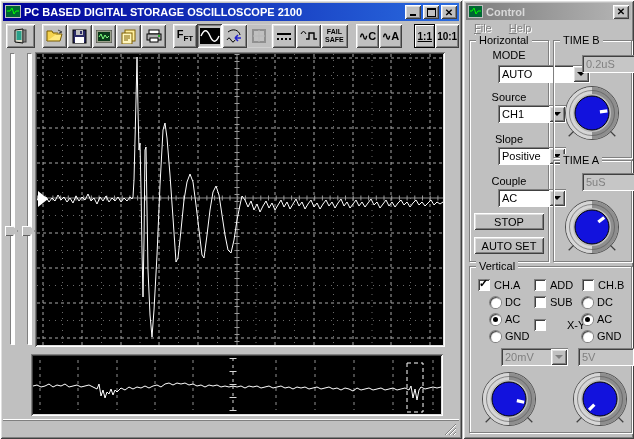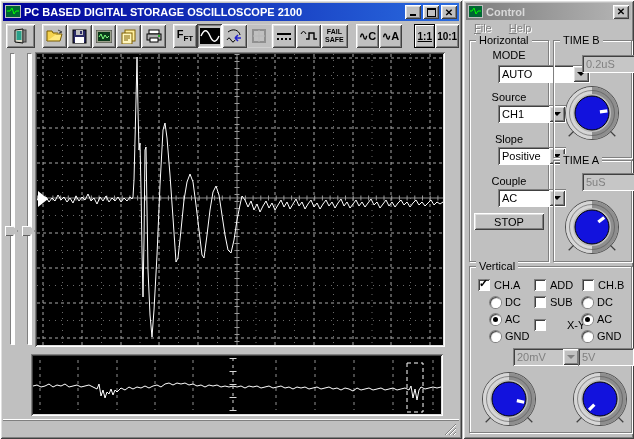--- a/index.html
+++ b/index.html
@@ -281,20 +281,23 @@
     <div class="abs lbl" style="left:0;top:134px;width:78px;">Couple</div>
     <div class="abs combo" style="left:4px;top:148px;width:68px;">
       <span class="val">AC</span>
       <span class="btn drop">
           <span class="arrow-down"></span>
         </span>
     </div>
     <div class="abs btn" style="left:4px;top:172px;width:70px;height:17px;">
         <span>STOP</span>
       </div>
+    <div class="abs btn" style="left:4px;top:196px;width:70px;height:17px;">
+        <span>AUTO SET</span>
+      </div>
   </div>
 
   <div class="abs groupbox" style="left:553px;top:40px;width:77px;height:116px;">
     <span class="caption">TIME B</span>
     <div class="abs combo disabled" style="left:4px;top:14px;width:69px;">
       <span class="val">0.2uS</span>
       <span class="btn drop">
           <span class="arrow-down"></span>
         </span>
     </div>
@@ -374,21 +377,21 @@
 
     <div class="ctl-row" style="left:20px;top:63px;">
         <span class="radio"></span>
         <span>GND</span>
       </div>
     <div class="ctl-row" style="left:112px;top:63px;">
         <span class="radio"></span>
         <span>GND</span>
       </div>
 
-    <div class="abs combo disabled" style="left:19px;top:81px;width:67px;">
+    <div class="abs combo disabled" style="left:7px;top:81px;width:67px;">
       <span class="val">20mV</span>
       <span class="btn drop">
           <span class="arrow-down"></span>
         </span>
     </div>
     <div class="abs combo disabled" style="left:84px;top:81px;width:72px;">
       <span class="val">5V</span>
       <span class="btn drop">
           <span class="arrow-down"></span>
         </span>

